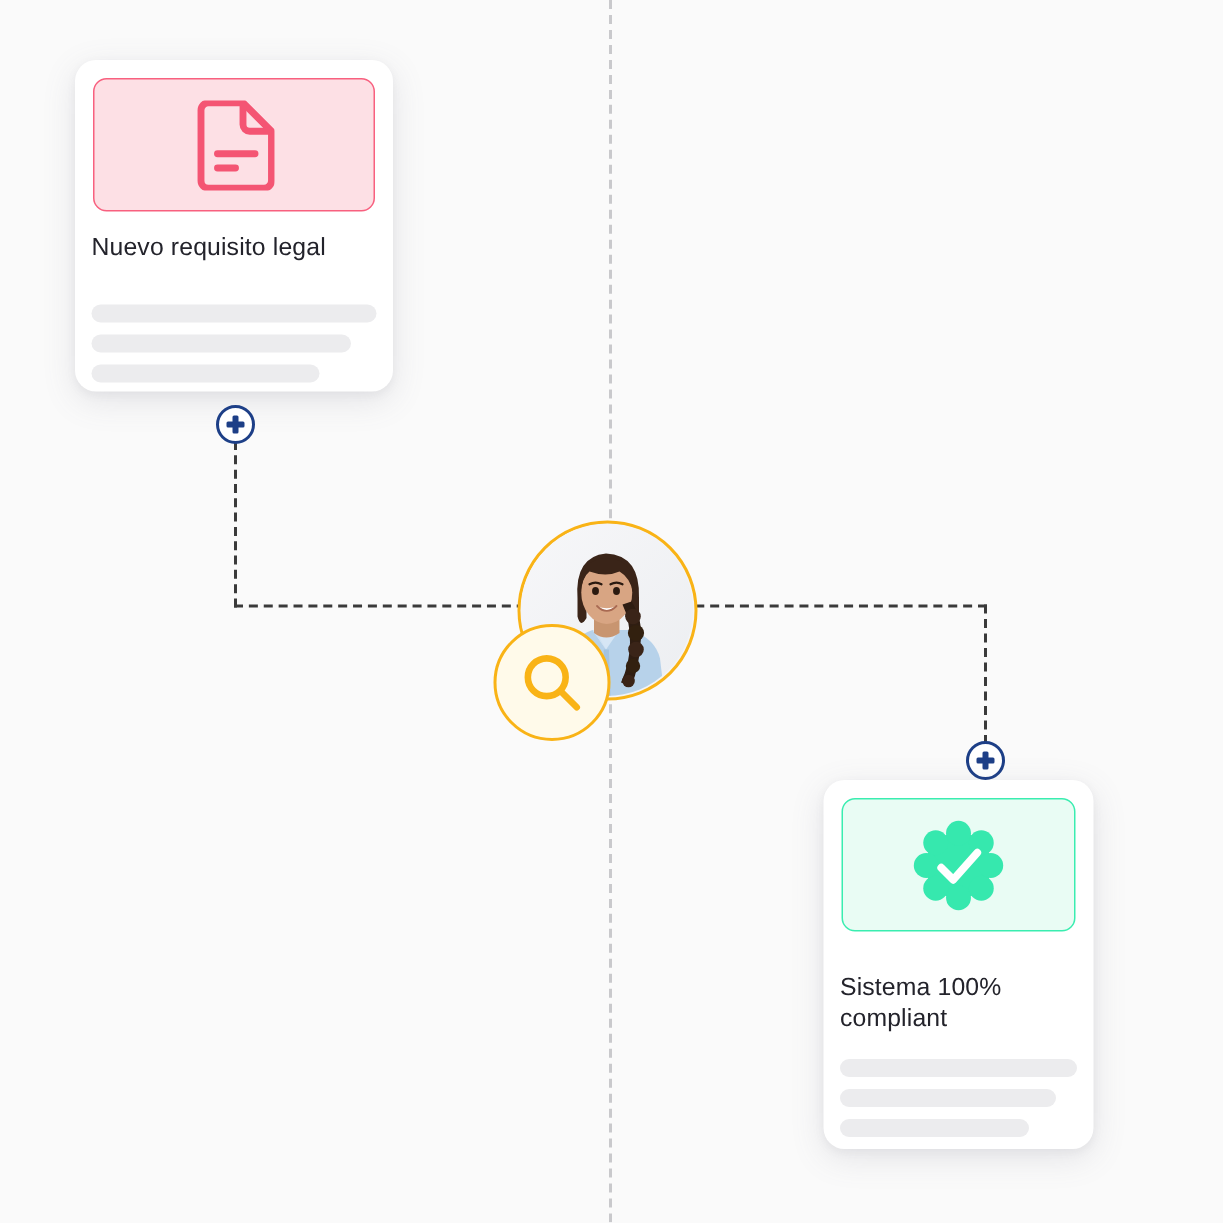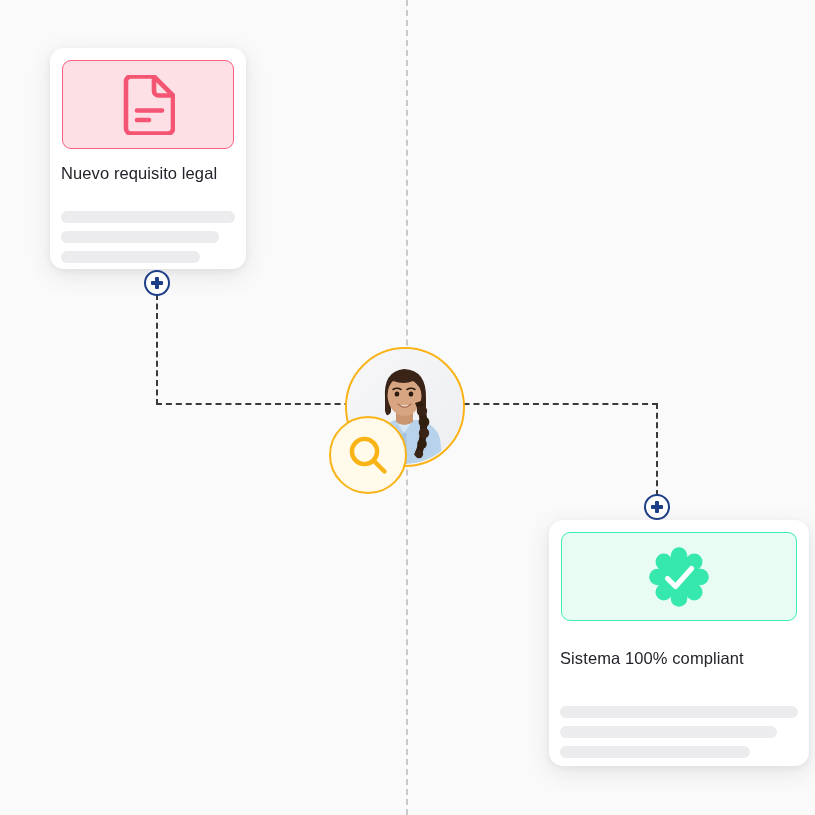--- a/index.html
+++ b/index.html
@@ -86,22 +86,22 @@
   #plus-bottom { left: 644px; top: 494px; }
 
   
   .card {
     position: absolute;
     background: #ffffff;
     border-radius: 14px;
     box-shadow: 0 6px 22px rgba(110,110,130,0.16), 0 2px 6px rgba(110,110,130,0.08);
     box-sizing: border-box;
   }
-  #card-legal { left: 50px; top: 48px; width: 196px; height: 221px; }
-  #card-compliant { left: 549px; top: 520px; width: 260px; height: 246px; }
+  #card-legal { left: 50px; top: 40px; width: 212px; height: 221px; }
+  #card-compliant { left: 549px; top: 520px; width: 180px; height: 246px; }
 
   .card-banner {
     position: absolute;
     left: 12px;
     top: 12px;
     right: 12px;
     height: 89px;
     border-radius: 9px;
     box-sizing: border-box;
     display: flex;

